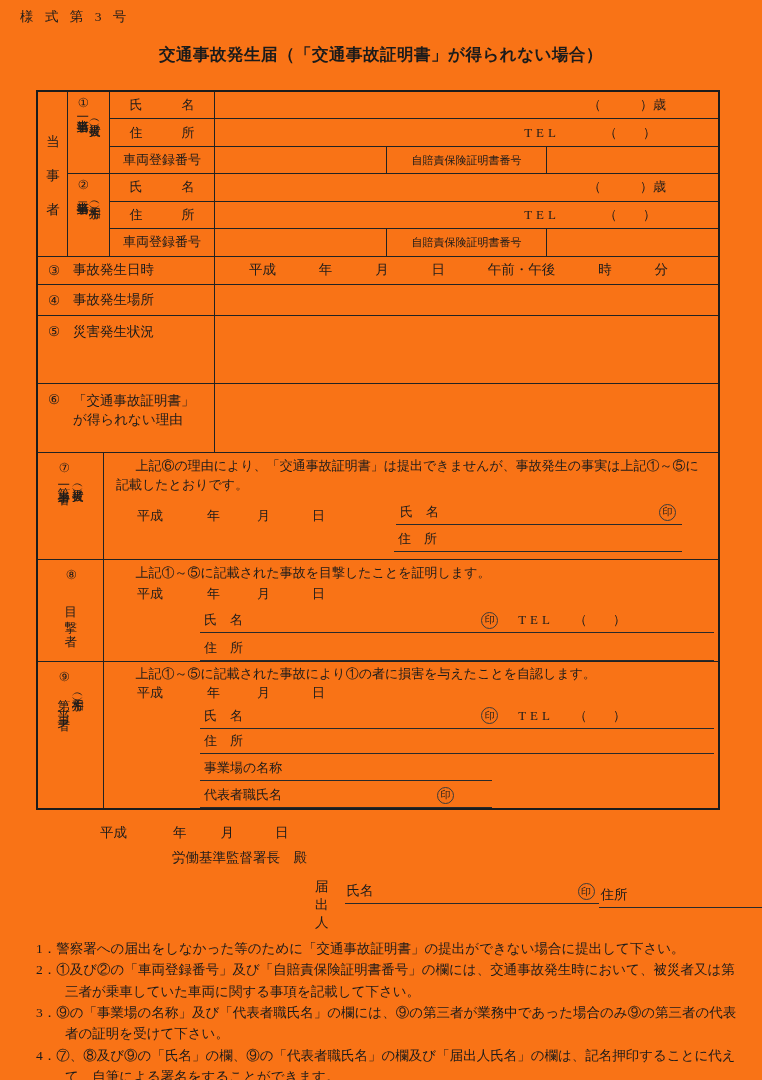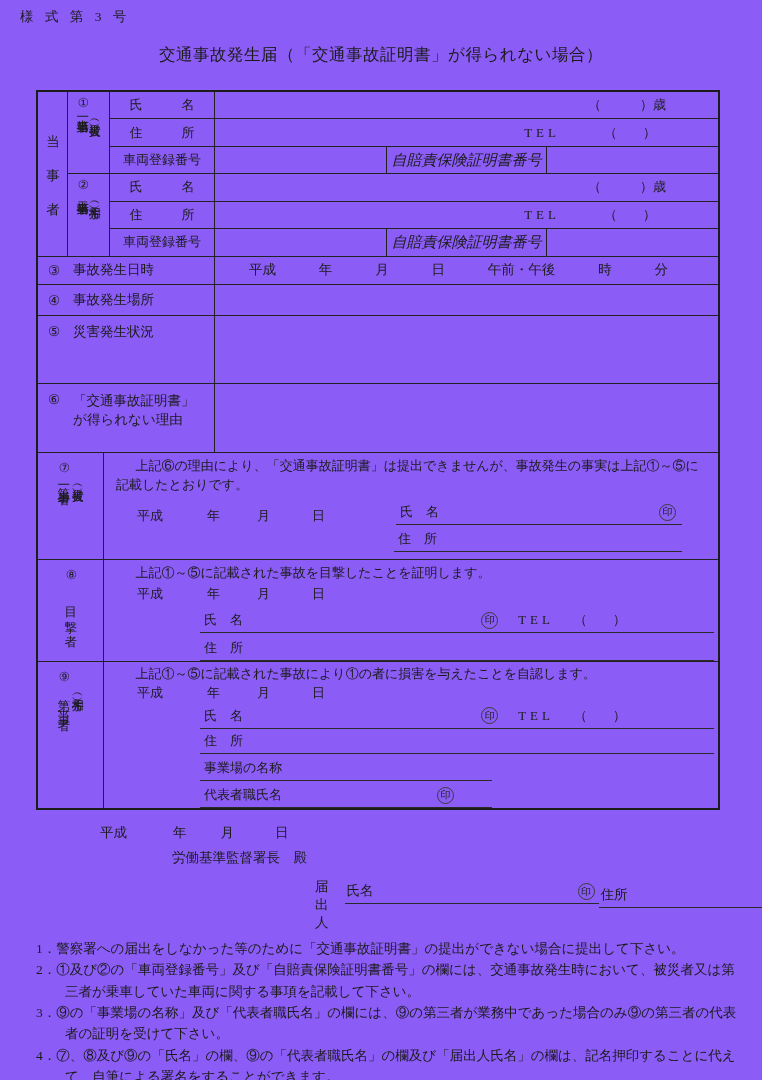--- a/index.html
+++ b/index.html
@@ -1,27 +1,27 @@
 <!DOCTYPE html>
 <html><head>
 <meta charset="utf-8">
 <style>
   * { box-sizing: border-box; margin: 0; padding: 0; }
   html,body { background:#e8e8e8; }
   .page {
     position: relative; width: 762px; height: 1080px; margin: 0 auto;
-    background: #8b5cf6; color: #1b1b1b;
+    background: #f97316; color: #1b1b1b;
     font-family: "Liberation Serif", "DejaVu Serif", serif;
     font-size: 13px; overflow: hidden;
   }
   .form-no { position:absolute; left:20px; top:8px; font-size:13.5px; letter-spacing:4px; }
   .doc-title {
     position:absolute; left:0; right:0; top:44px; text-align:center;
     font-family:"Liberation Sans","DejaVu Sans",sans-serif;
-    font-weight:400; font-size:16.5px; letter-spacing:0.5px;
+    font-weight:700; font-size:16.5px; letter-spacing:0.5px;
   }
   
   .form-table {
     position:absolute; left:36px; top:90px; width:684px; height:720px;
     border:2px solid #1c1c1c; display:flex; flex-direction:column;
   }
   .vert { writing-mode: vertical-rl; }
   .bb { border-bottom:1.5px solid #222; }
   .br { border-right:1.5px solid #222; }
   
@@ -33,21 +33,21 @@
   .plabel { width:42px; display:flex; justify-content:center; padding-top:3px; }
   .vmain { font-size:12.5px; line-height:1; }
   .vnote { font-size:12px; margin-top:20px; line-height:1; }
   .pfields { flex:1; display:flex; flex-direction:column; }
   .frow { flex:1; display:flex; }
   .flabel { width:105px; display:flex; align-items:center; justify-content:center; font-size:13px; }
   .age-cell { flex:1; display:flex; align-items:center; justify-content:flex-end; padding-right:52px; }
   .tel-cell { flex:1; display:flex; align-items:center; justify-content:flex-end; padding-right:62px; gap:44px; }
   .tel-txt { letter-spacing:4px; }
   .vblank { width:172px; }
-  .vins { width:160px; display:flex; align-items:center; justify-content:center; font-size:15px;font-style:italic; }
+  .vins { width:160px; display:flex; align-items:center; justify-content:center; font-size:11px; }
   .vrest { flex:1; }
   
   .srow { display:flex; }
   .r3 { height:29px; } .r4 { height:32px; } .r5 { height:69px; } .r6 { height:71px; }
   .slabel { width:177px; display:flex; align-items:center; padding-left:10px; gap:13px; font-size:13.5px; }
   .slabel.top { align-items:flex-start; padding-top:7px; }
   .scontent { flex:1; }
   .dtcell { flex:1; display:flex; align-items:center; justify-content:space-between; padding:0 50px 0 34px; font-size:13.5px; }
   .two-line { line-height:1.45; }
   

